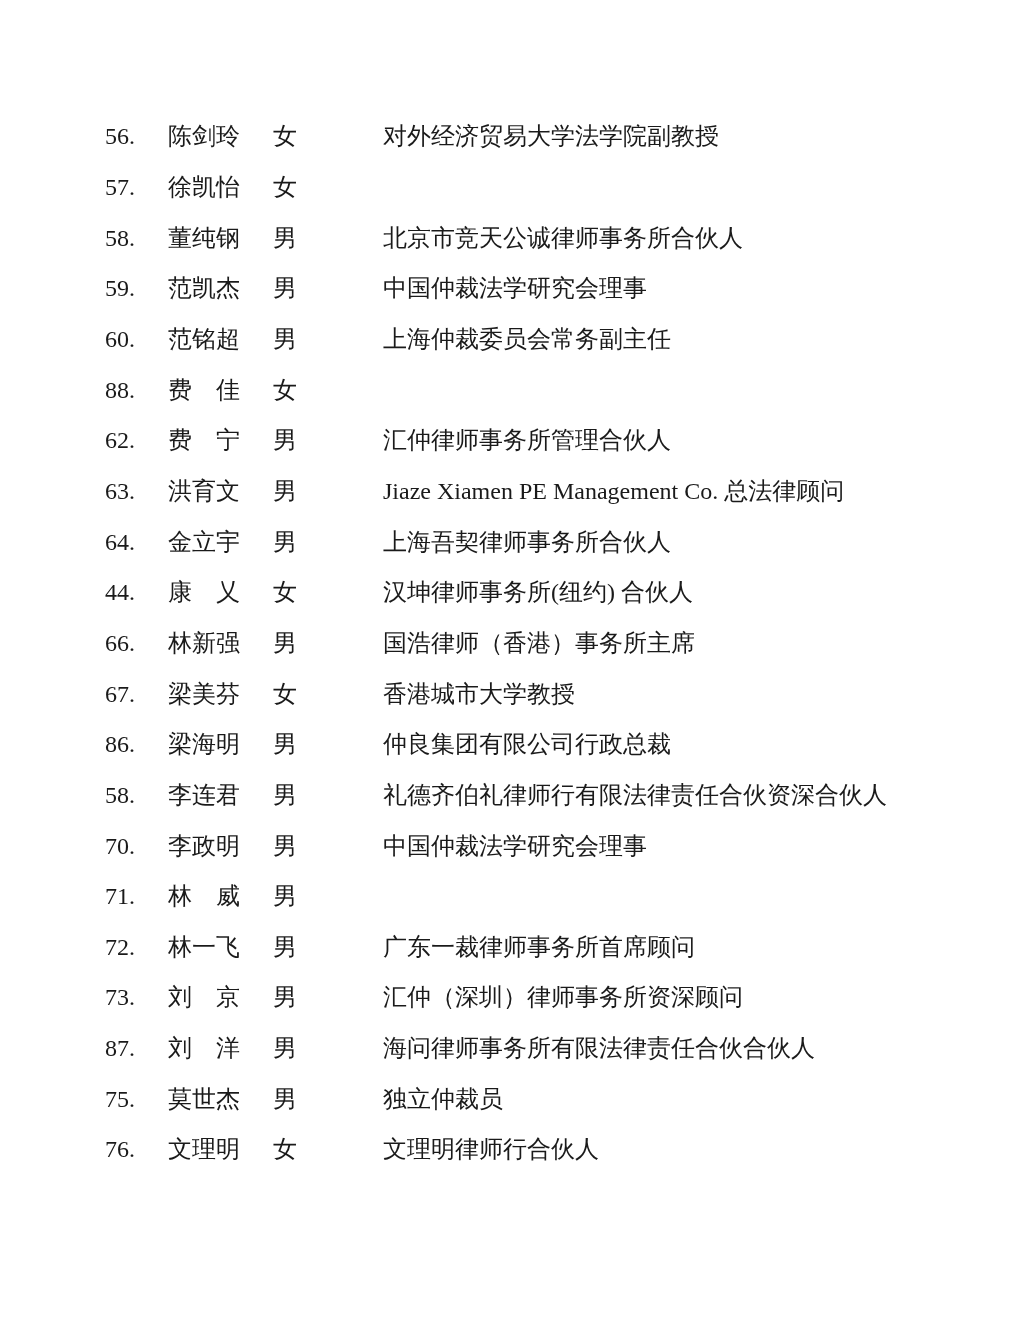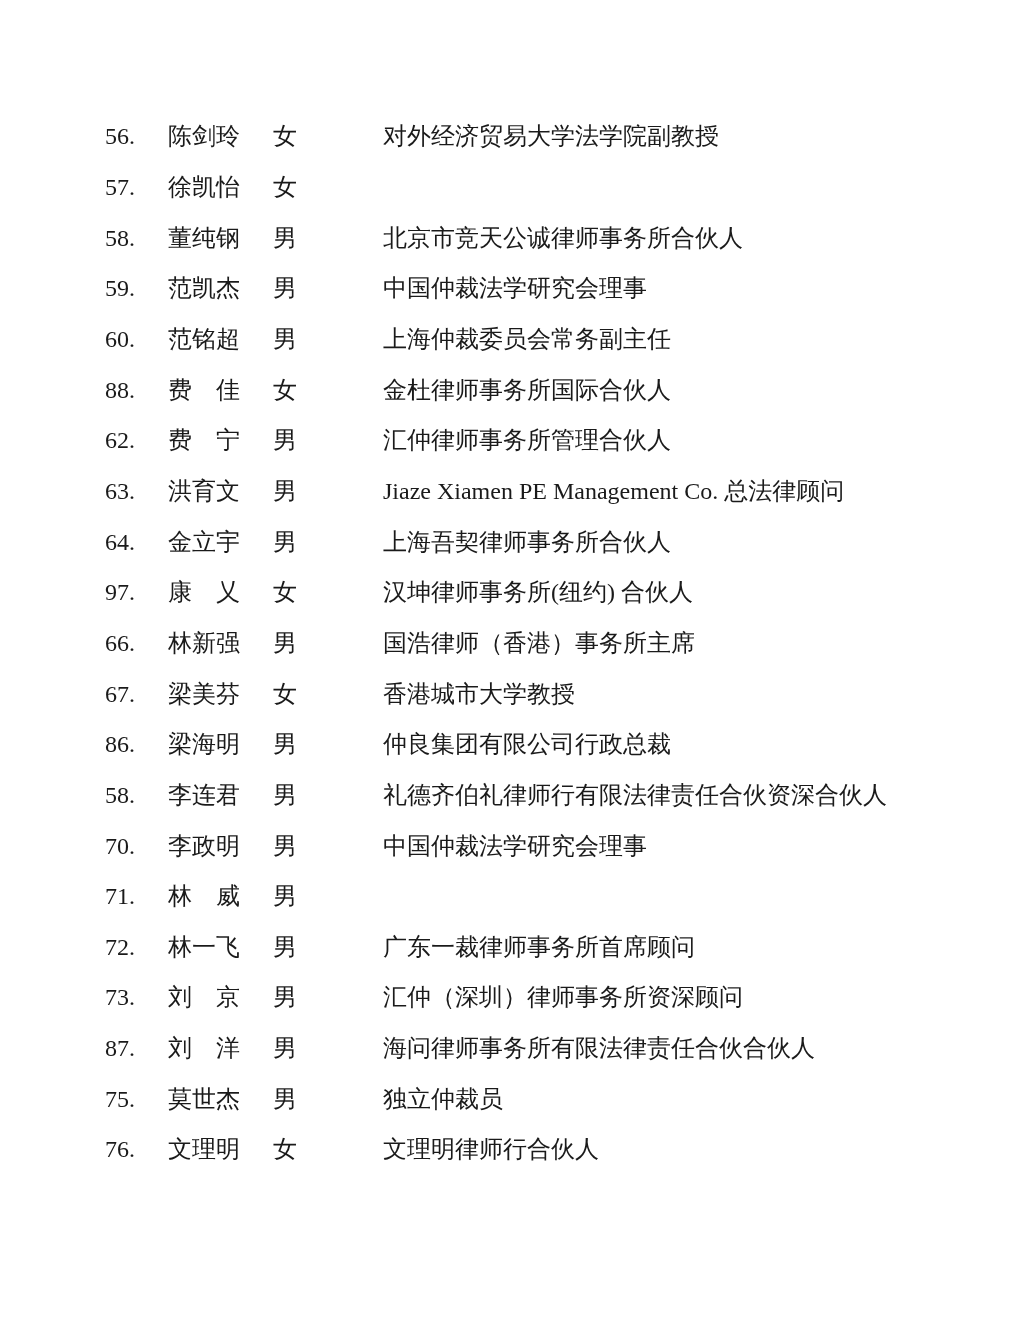--- a/index.html
+++ b/index.html
@@ -68,21 +68,20 @@
     <span class="col-num">60.</span>
     <span class="col-name">范铭超</span>
     <span class="col-gender">男</span>
     <span class="col-title">上海仲裁委员会常务副主任</span>
   </div>
 
   <div class="row">
     <span class="col-num">88.</span>
     <span class="col-name">费　佳</span>
     <span class="col-gender">女</span>
-    <span class="col-title">金杜律师事务所国际合伙人</span>
   </div>
 
   <div class="row">
     <span class="col-num">62.</span>
     <span class="col-name">费　宁</span>
     <span class="col-gender">男</span>
     <span class="col-title">汇仲律师事务所管理合伙人</span>
   </div>
 
   <div class="row">
@@ -93,21 +92,21 @@
   </div>
 
   <div class="row">
     <span class="col-num">64.</span>
     <span class="col-name">金立宇</span>
     <span class="col-gender">男</span>
     <span class="col-title">上海吾契律师事务所合伙人</span>
   </div>
 
   <div class="row">
-    <span class="col-num">97.</span>
+    <span class="col-num">44.</span>
     <span class="col-name">康　乂</span>
     <span class="col-gender">女</span>
     <span class="col-title">汉坤律师事务所(纽约) 合伙人</span>
   </div>
 
   <div class="row">
     <span class="col-num">66.</span>
     <span class="col-name">林新强</span>
     <span class="col-gender">男</span>
     <span class="col-title">国浩律师（香港）事务所主席</span>

